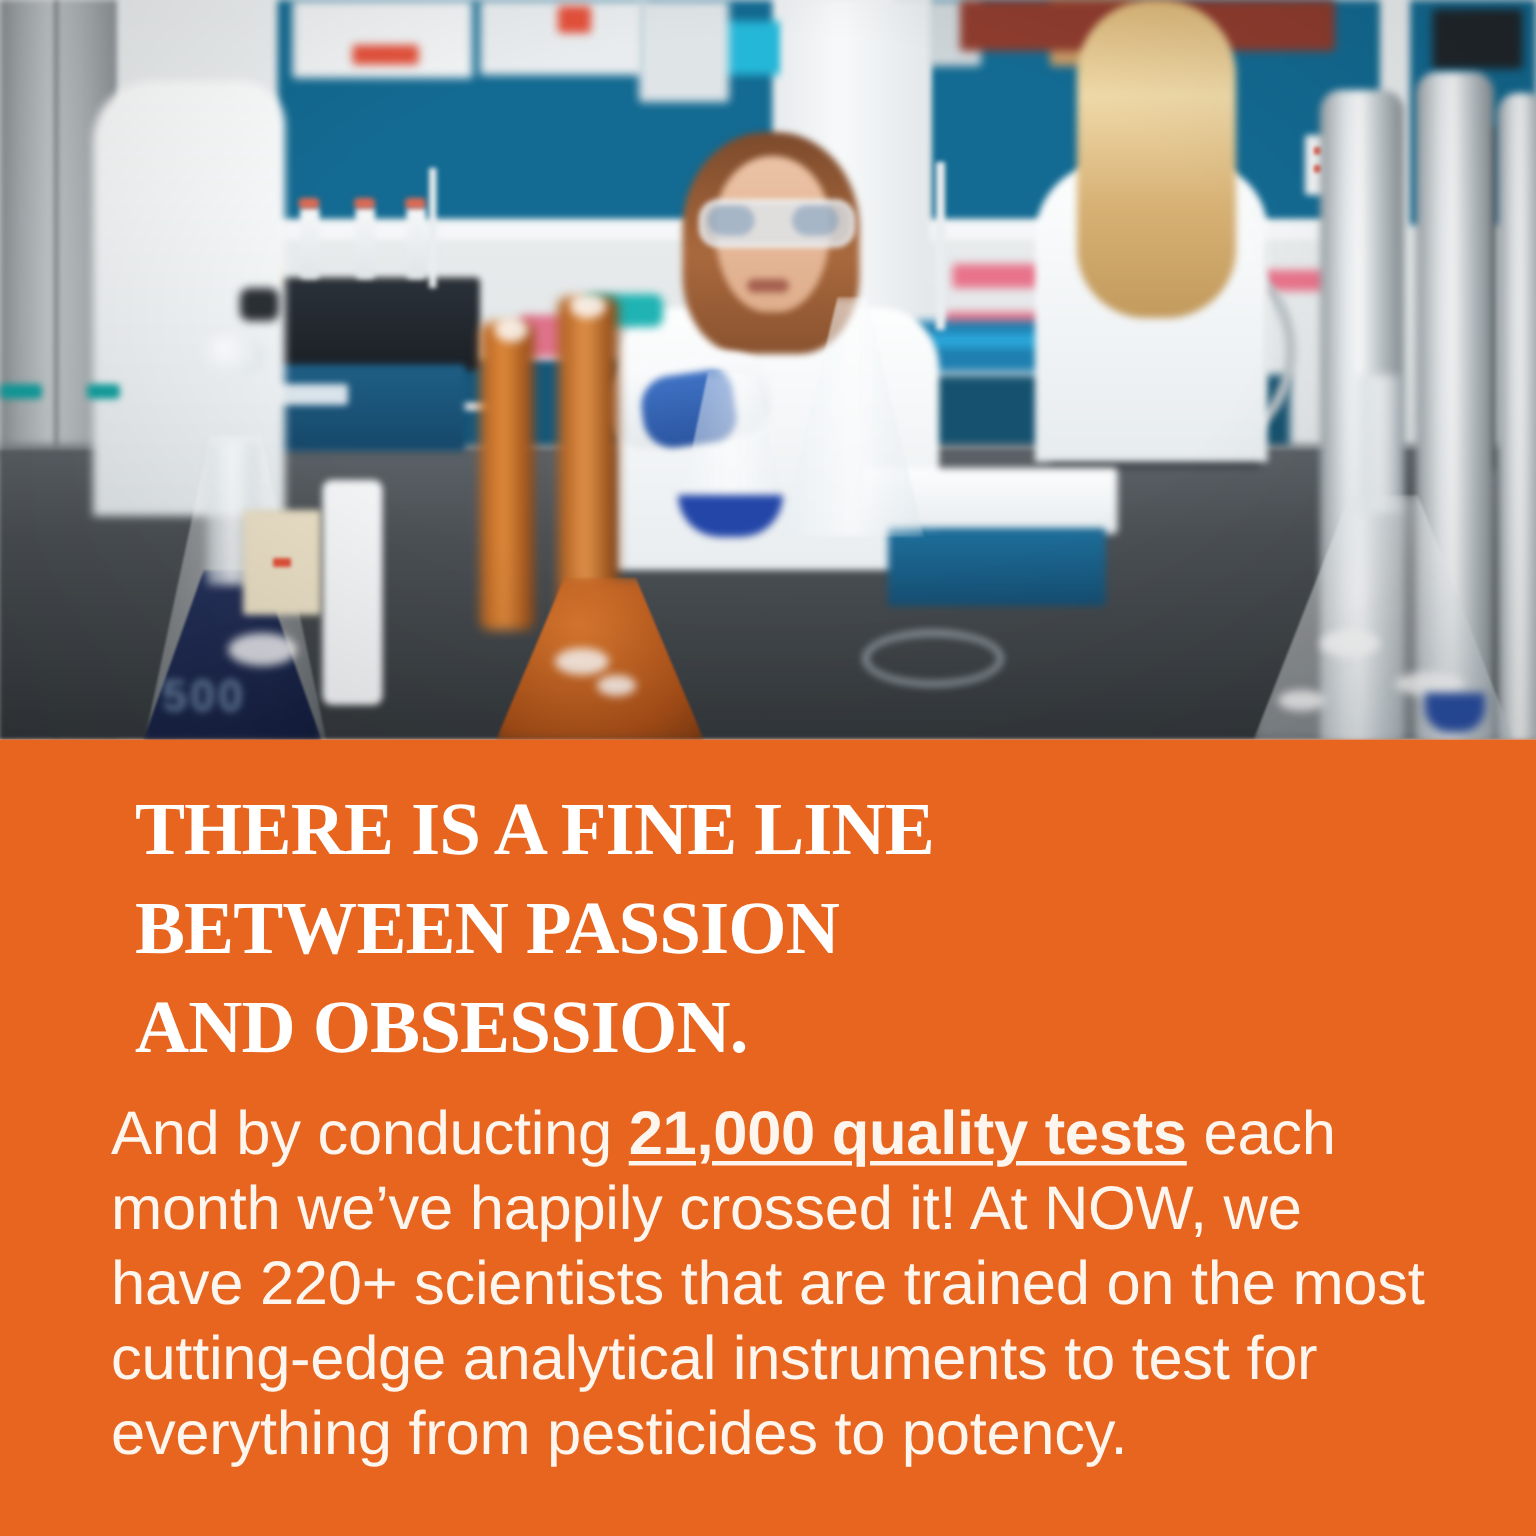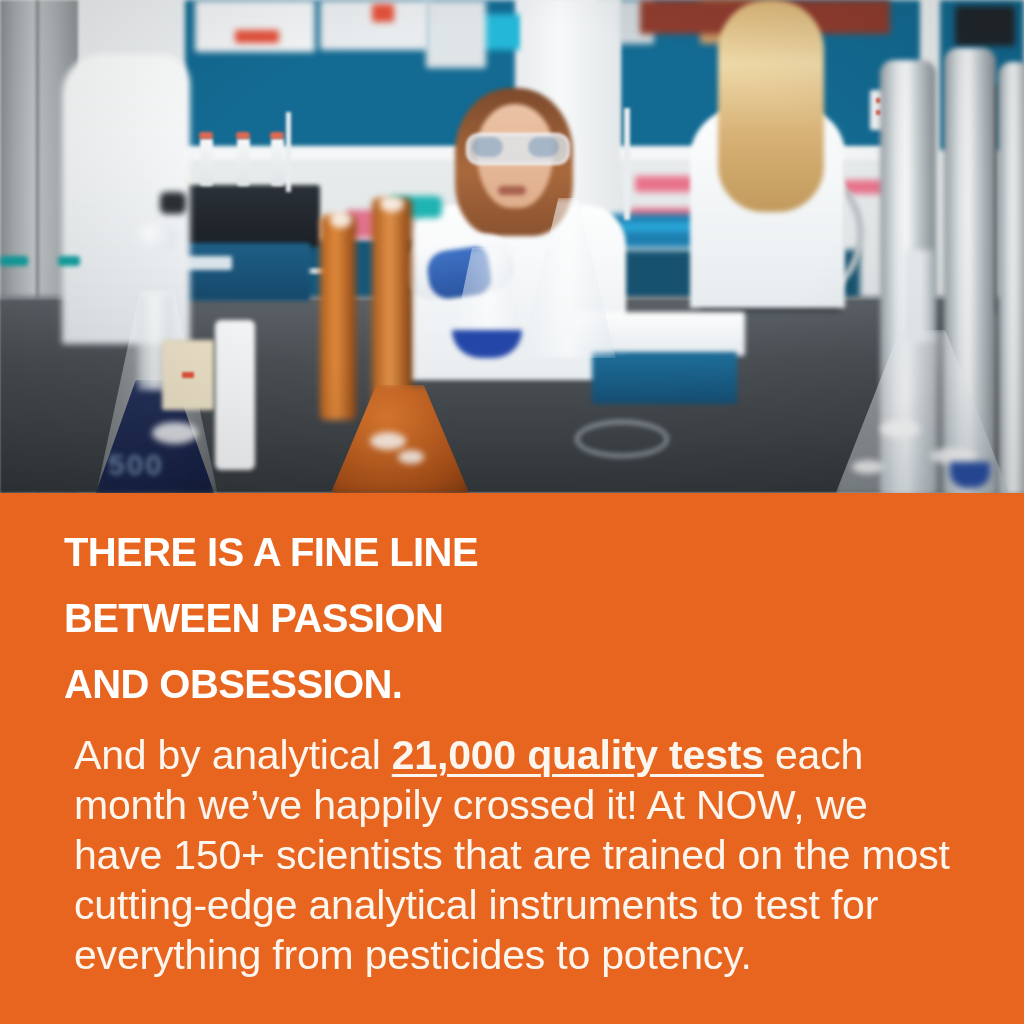--- a/index.html
+++ b/index.html
@@ -406,27 +406,27 @@
   
   #panel {
     position: absolute;
     left: 0; top: 493px;
     width: 1024px;
     height: 531px;
     background: #e8651f;
   }
   #headline {
     position: absolute;
-    left: 64px;
+    left: 90px;
     top: 26px;
     width: 880px;
     color: #ffffff;
-    font-family: Liberation Sans, sans-serif;
+    font-family: Liberation Serif, serif;
     font-weight: 700;
-    font-size: 40px;
+    font-size: 50px;
     line-height: 66px;
     letter-spacing: -0.6px;
     text-transform: uppercase;
     white-space: pre-line;
   }
   #body-copy {
     position: absolute;
     left: 74px;
     top: 237px;
     width: 880px;
@@ -570,17 +570,17 @@
     <div class="softfocus"></div>
   </div>
 
   <div id="panel">
 
     <div id="headline">THERE IS A FINE LINE
 BETWEEN PASSION
 AND OBSESSION.</div>
 
     <div id="body-copy">
-      <span>And by analytical </span><span class="hl">21,000 quality tests</span><span> each month we’ve happily crossed it! At NOW, we have 150+ scientists that are trained on the most cutting-edge analytical instruments to test for everything from pesticides to potency.</span>
+      <span>And by conducting </span><span class="hl">21,000 quality tests</span><span> each month we’ve happily crossed it! At NOW, we have 220+ scientists that are trained on the most cutting-edge analytical instruments to test for everything from pesticides to potency.</span>
     </div>
 
   </div>
 </div>
 
 </body></html>

